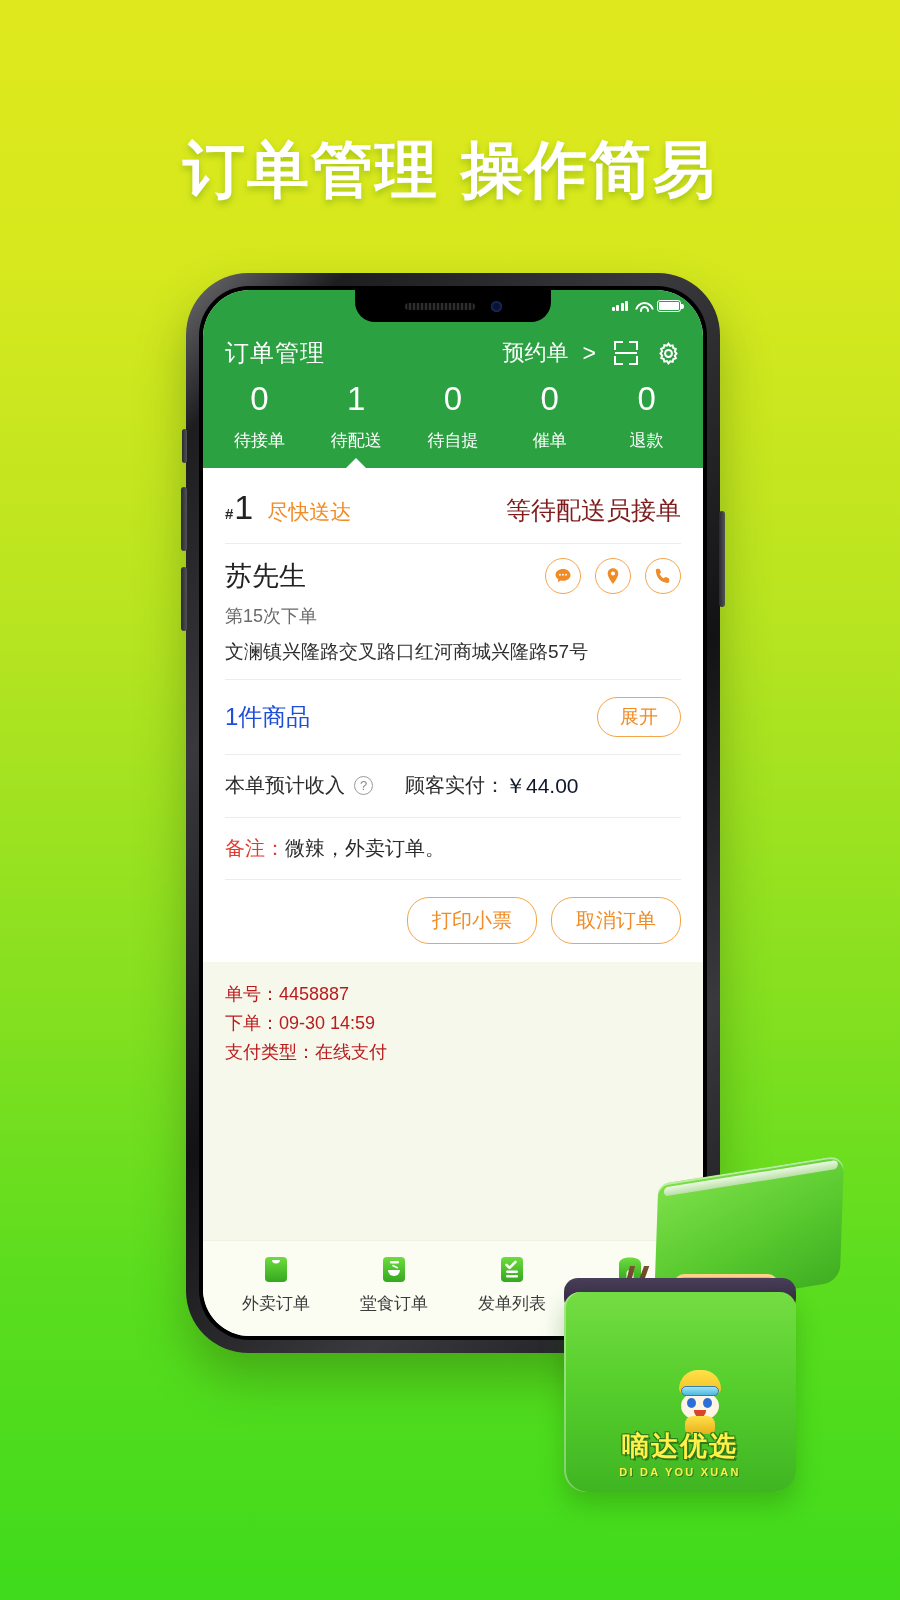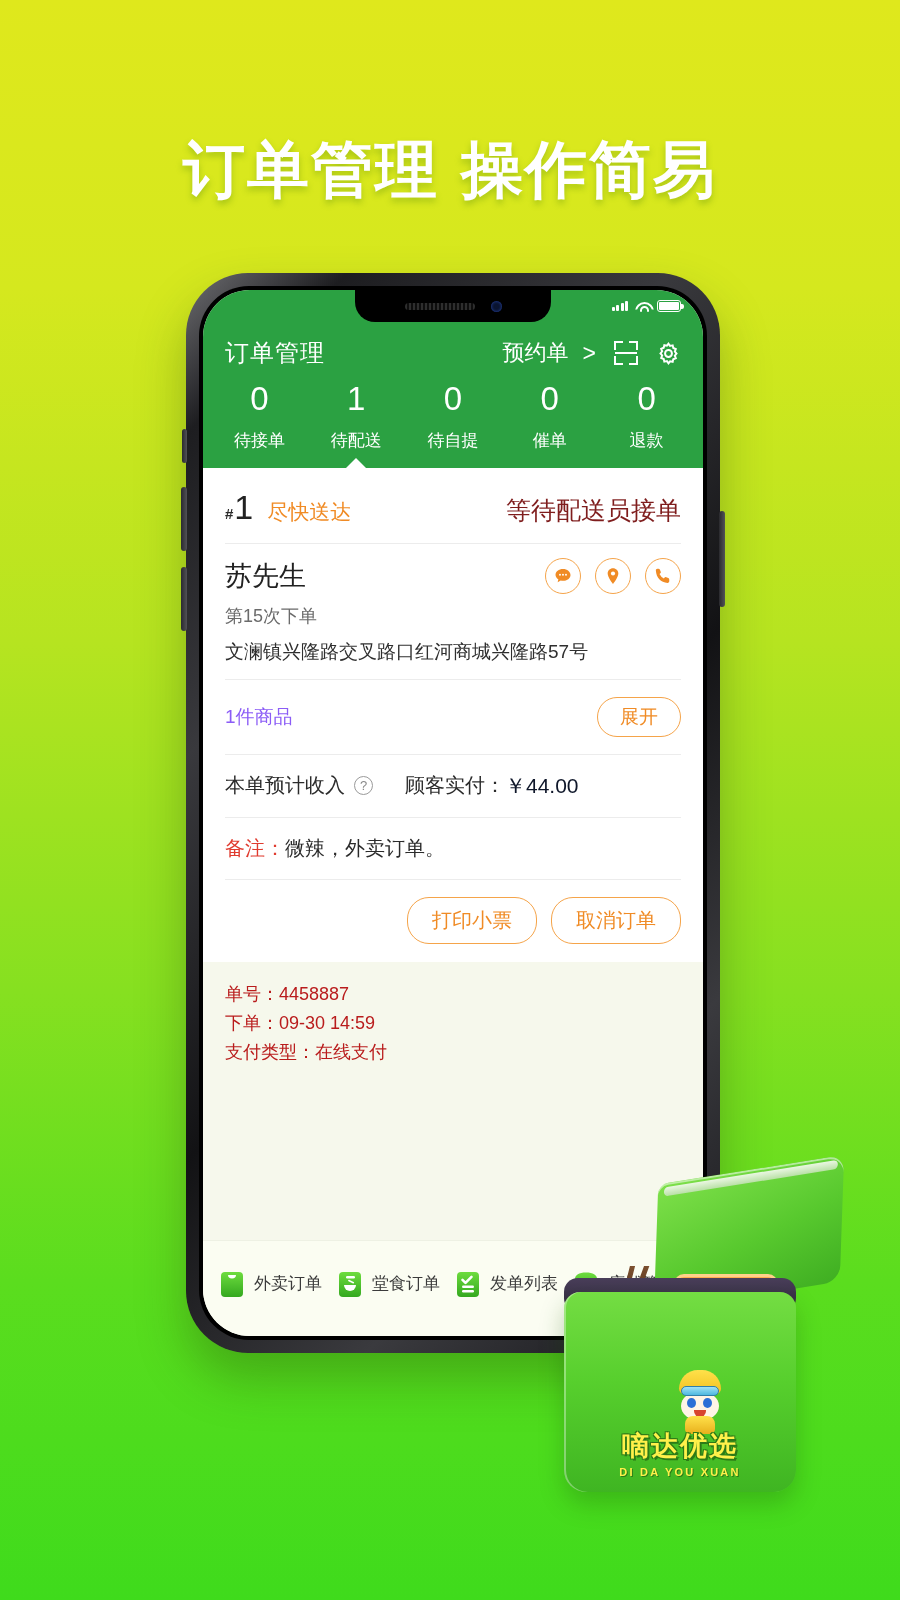--- a/index.html
+++ b/index.html
@@ -136,21 +136,21 @@
   .cust-row { display: flex; align-items: center; }
   .cust-name { font-size: 27px; color: #222; font-weight: 500; }
   .cust-icons { margin-left: auto; display: flex; gap: 14px; }
   .cicon { width: 36px; height: 36px; border-radius: 50%; border: 1.6px solid #f5a44a;
            display: flex; align-items: center; justify-content: center; background:#fff; }
   .cicon svg { width: 20px; height: 20px; display: block; }
   .cust-sub { font-size: 18px; color: #6b6b6b; margin-top: 10px; }
   .cust-addr { font-size: 19px; color: #2f2f2f; margin-top: 11px; line-height: 1.35; }
 
   .row-goods { display: flex; align-items: center; padding: 17px 0; }
-  .goods-text { font-size: 19px; color: #8b5cf6; }
+  .goods-text { font-size: 24px; color: #1d4ed8; }
   .pill {
     margin-left: auto; border: 1.5px solid #f5a44a; color: #f08b25;
     border-radius: 20px; font-size: 19px; padding: 6px 22px; background: #fff;
     white-space: nowrap;
   }
 
   .row-income { display: flex; align-items: center; padding: 17px 0; }
   .income-label { font-size: 20px; color: #2b2b2b; }
   .qmark { display:inline-flex; align-items:center; justify-content:center;
     width: 19px; height: 19px; border: 1.3px solid #9a9a9a; border-radius: 50%;
@@ -169,21 +169,21 @@
 
   .meta { background: #f6f8ec; padding: 18px 22px 20px 22px; }
   .meta div { font-size: 18px; color: #b91c1c; line-height: 1.62; }
 
   
   .bottom-nav {
     flex: 0 0 auto; background: #fbfdf2; height: 96px;
     display: flex; align-items: center; padding: 0 14px 10px 14px;
     border-top: 1px solid #eef1e4;
   }
-  .nav-item { flex: 1; display: flex; flex-direction: row; align-items: center; gap: 7px; }
+  .nav-item { flex: 1; display: flex; flex-direction: column; align-items: center; gap: 7px; }
   .nav-ico { width: 30px; height: 32px; display: flex; align-items: center; justify-content: center; }
   .nav-ico svg { display: block; }
   .nav-lbl { font-size: 17px; color: #3b3b3b; }
 
   
   .box-wrap { position: absolute; left: 540px; top: 1170px; width: 320px; height: 340px; }
   .box-lid {
     position: absolute; left: 116px; top: 0px; width: 186px; height: 126px;
     background: linear-gradient(160deg, #7ee04a 0%, #58c92e 55%, #3fae22 100%);
     border-radius: 10px 16px 16px 10px;

